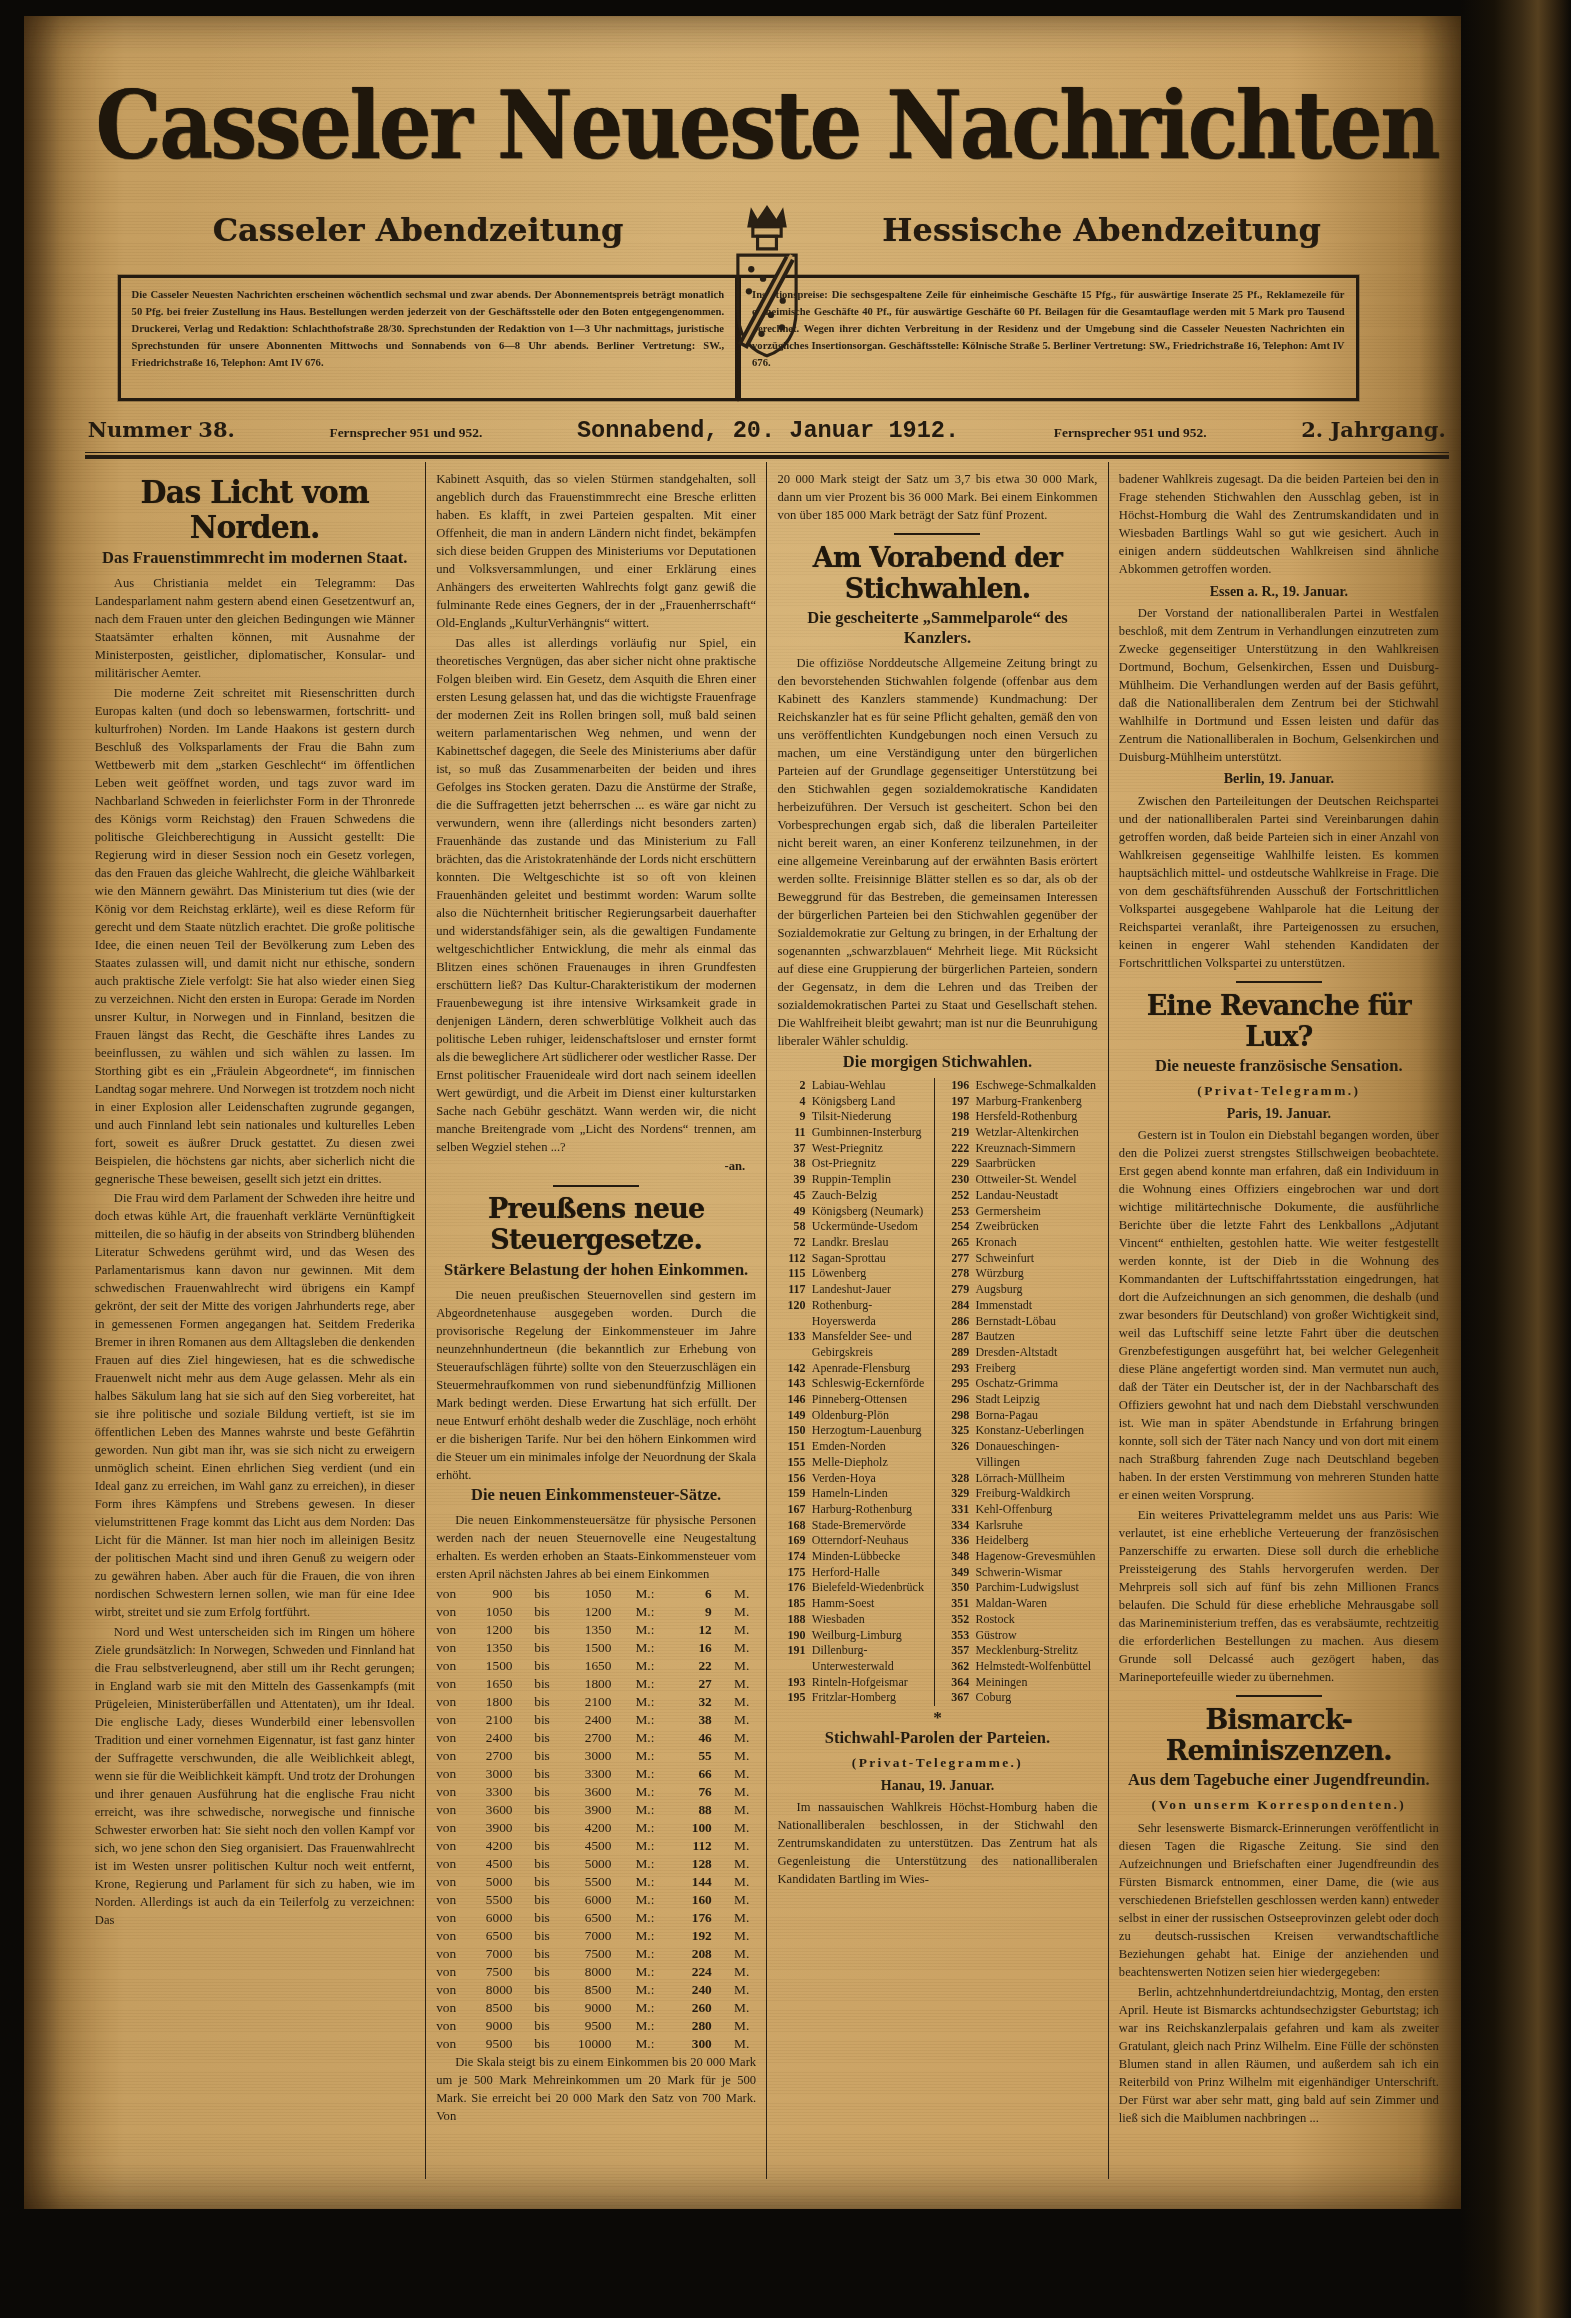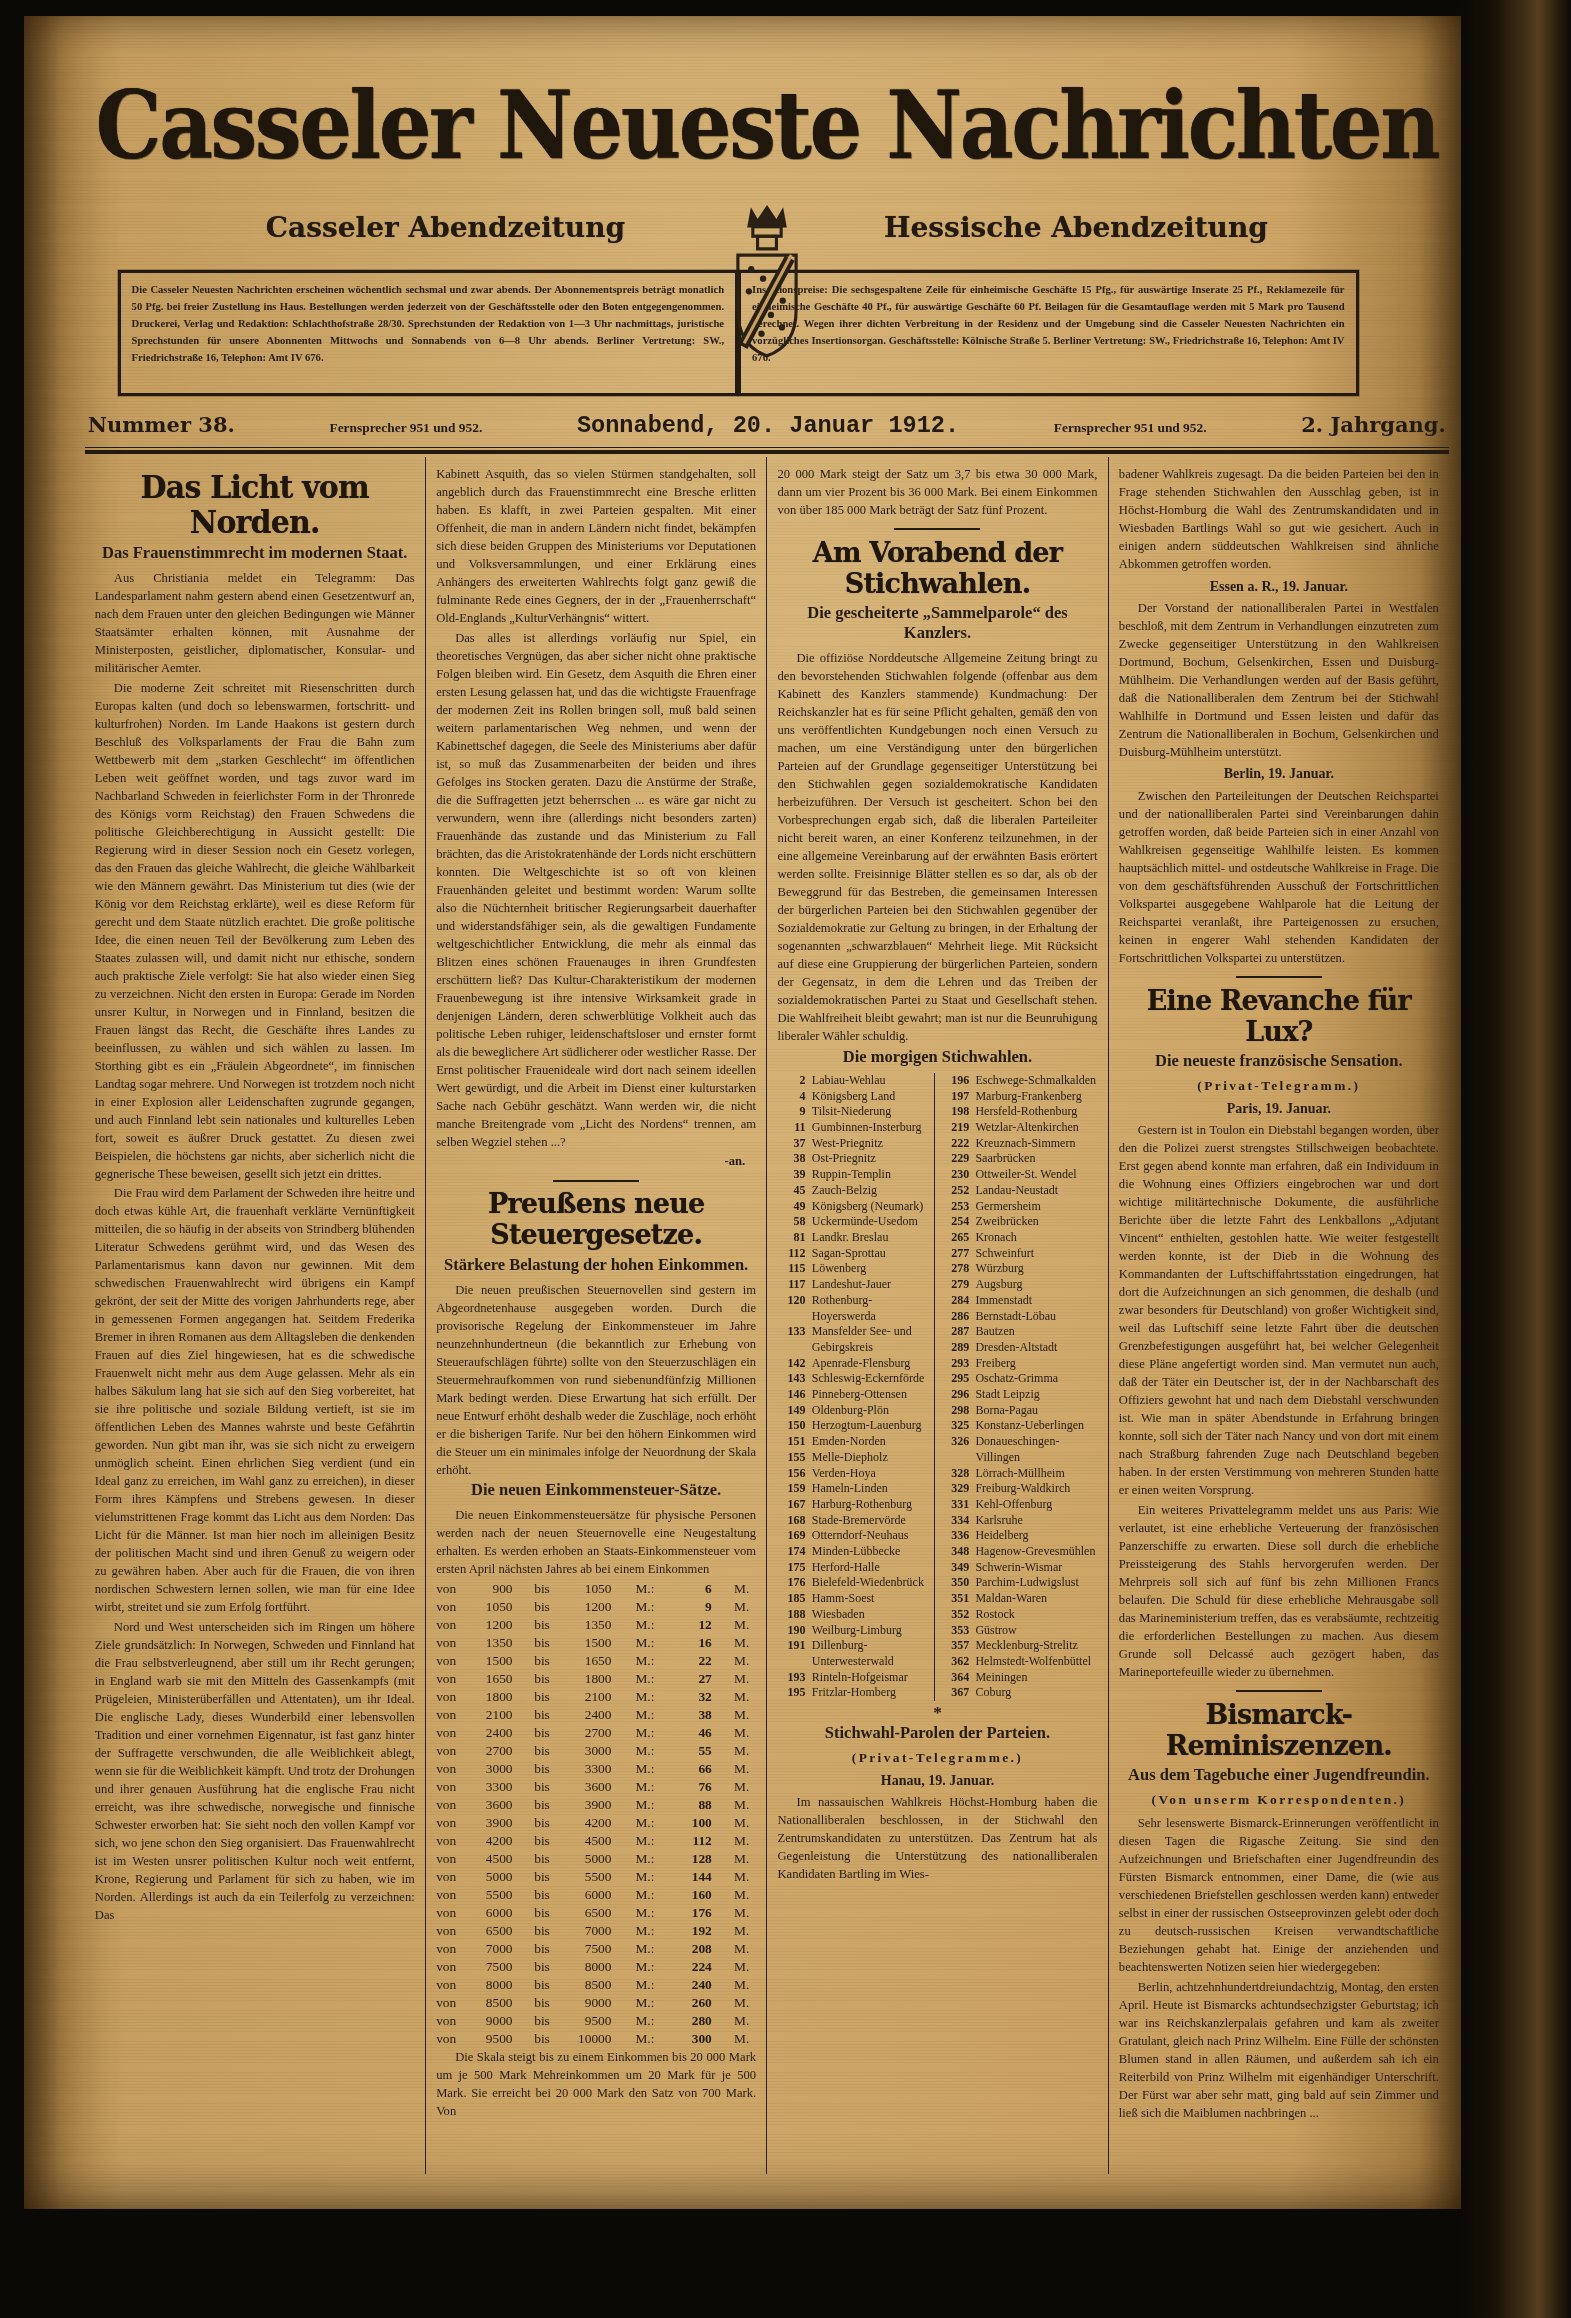--- a/index.html
+++ b/index.html
@@ -39,21 +39,21 @@
     transform:scaleY(1.12);
     transform-origin:top center;
     color:#1f170c;
     text-shadow:0 0 0.8px #1f170c, 0.8px 0.8px 0 rgba(40,28,10,0.4);
     margin-top:28px;
   }
   .subtitle-row{
     display:flex;justify-content:center;gap:259px;
     margin-top:42px;
     font-family:"DejaVu Serif", serif;
-    font-weight:bold;font-size:28px;color:#241b10;
+    font-weight:bold;font-size:32px;color:#241b10;
     text-shadow:0 0 0.8px rgba(30,20,8,0.6);
   }
   .header-middle{position:relative;}
   .crest{
     position:absolute;left:50%;top:-11px;transform:translateX(-50%);
     width:118px;height:181px;z-index:2;
   }
   .info-row{
     display:flex;justify-content:flex-start;
     margin-top:26px;
@@ -493,21 +493,21 @@
               </div>
               <div class="d-item">
                 <span class="d-num">49</span>
                 <span class="d-name">Königsberg (Neumark)</span>
               </div>
               <div class="d-item">
                 <span class="d-num">58</span>
                 <span class="d-name">Uckermünde-Usedom</span>
               </div>
               <div class="d-item">
-                <span class="d-num">81</span>
+                <span class="d-num">72</span>
                 <span class="d-name">Landkr. Breslau</span>
               </div>
               <div class="d-item">
                 <span class="d-num">112</span>
                 <span class="d-name">Sagan-Sprottau</span>
               </div>
               <div class="d-item">
                 <span class="d-num">115</span>
                 <span class="d-name">Löwenberg</span>
               </div>

